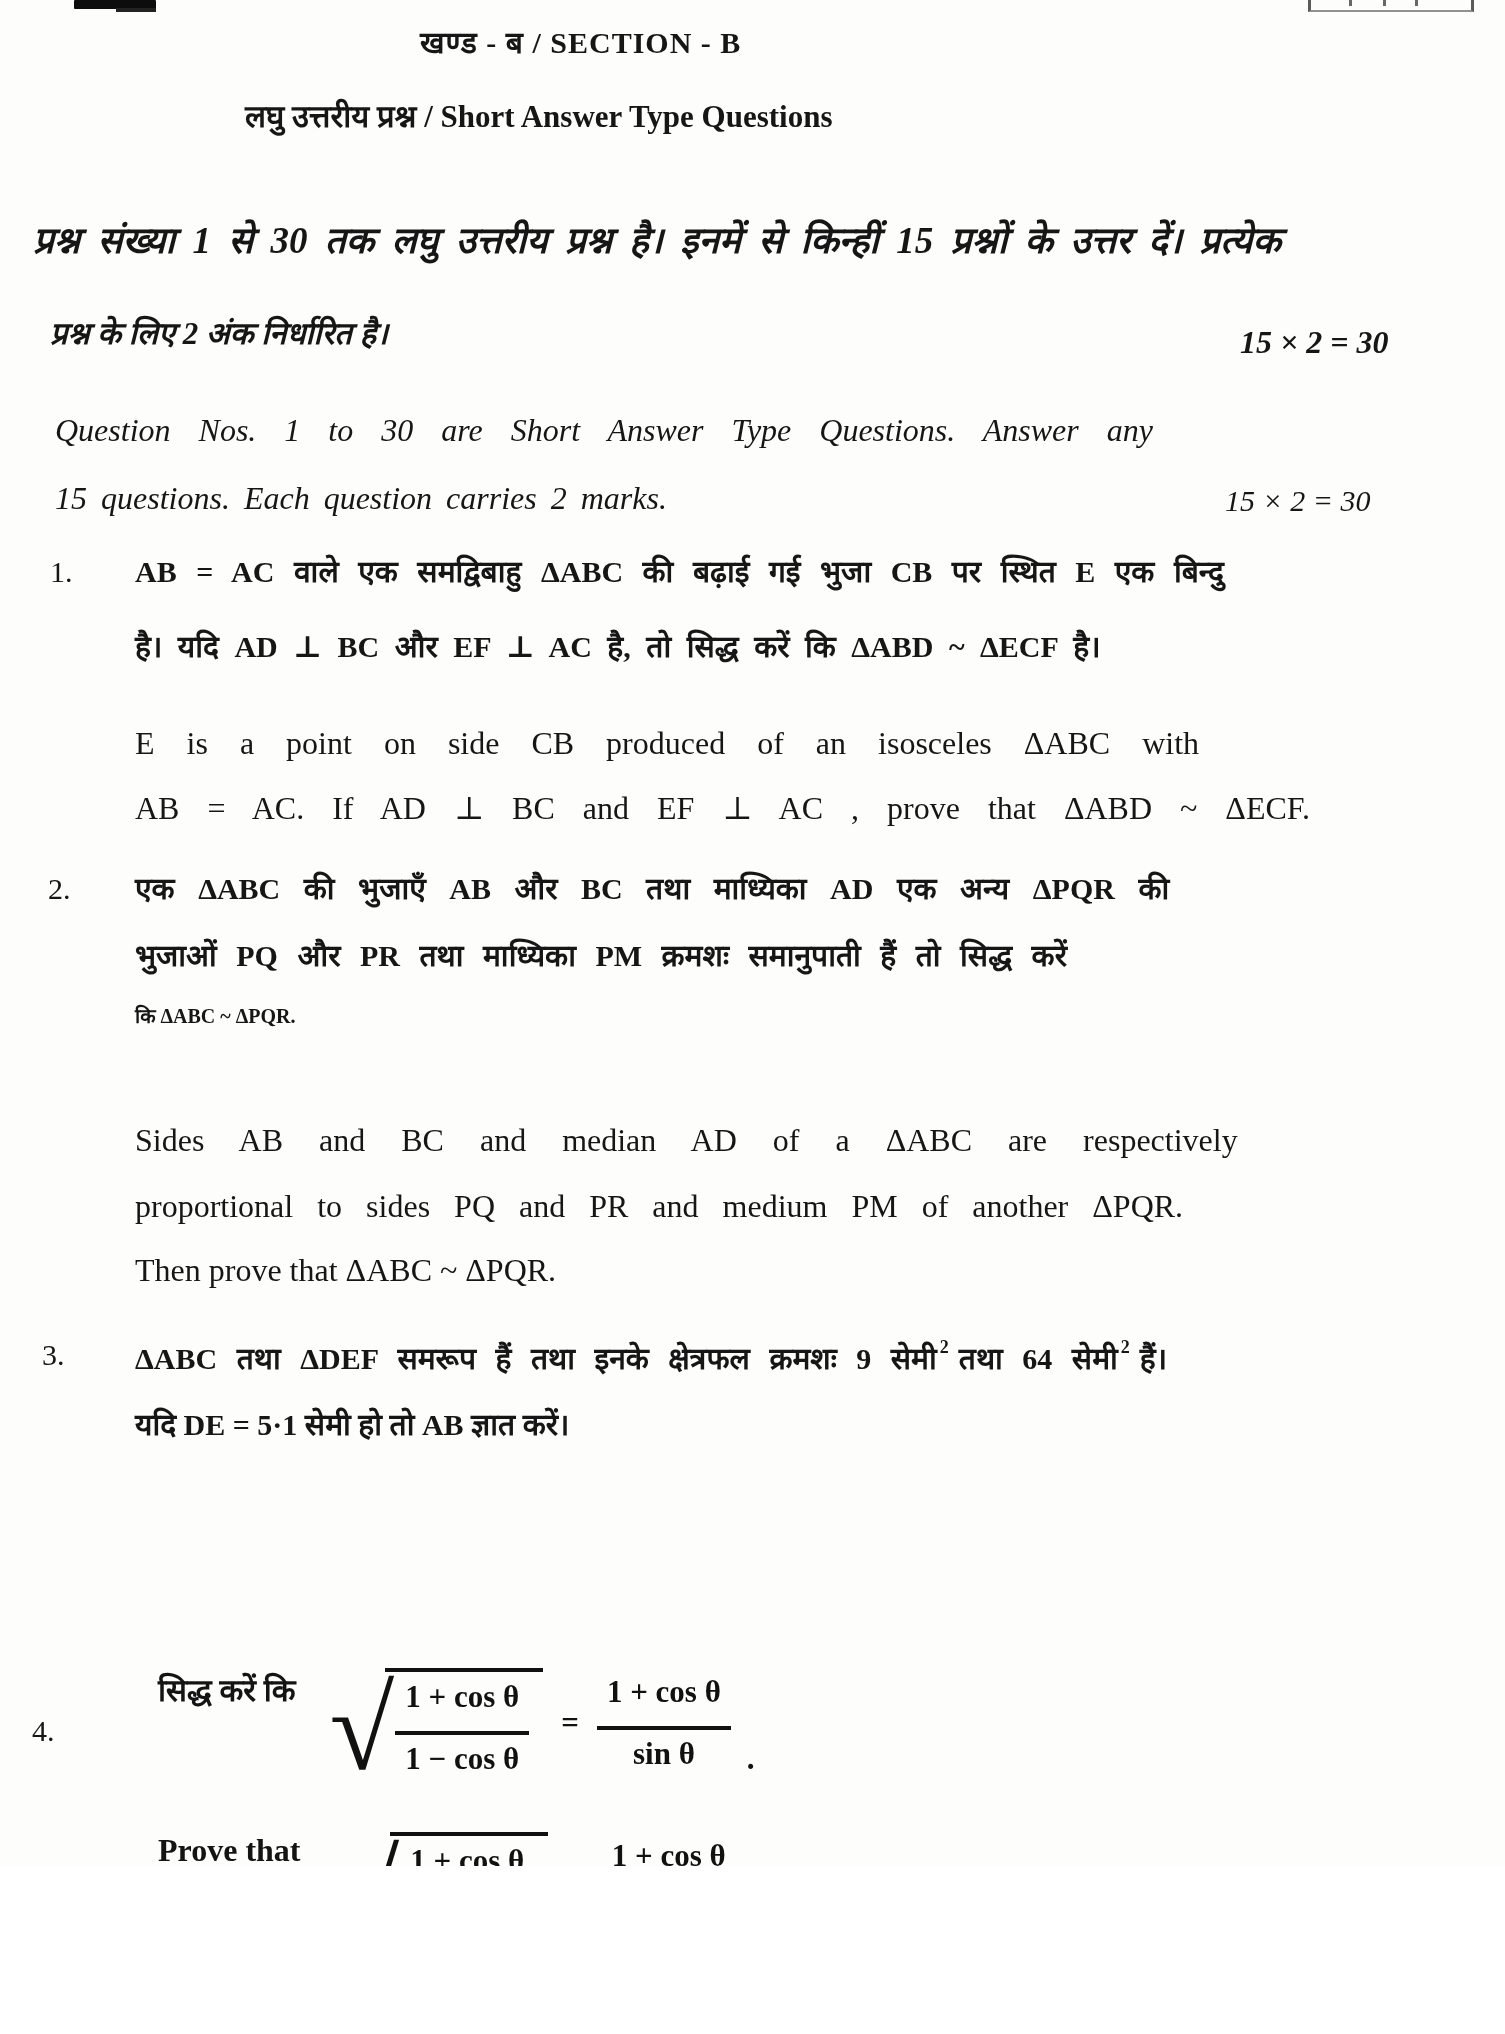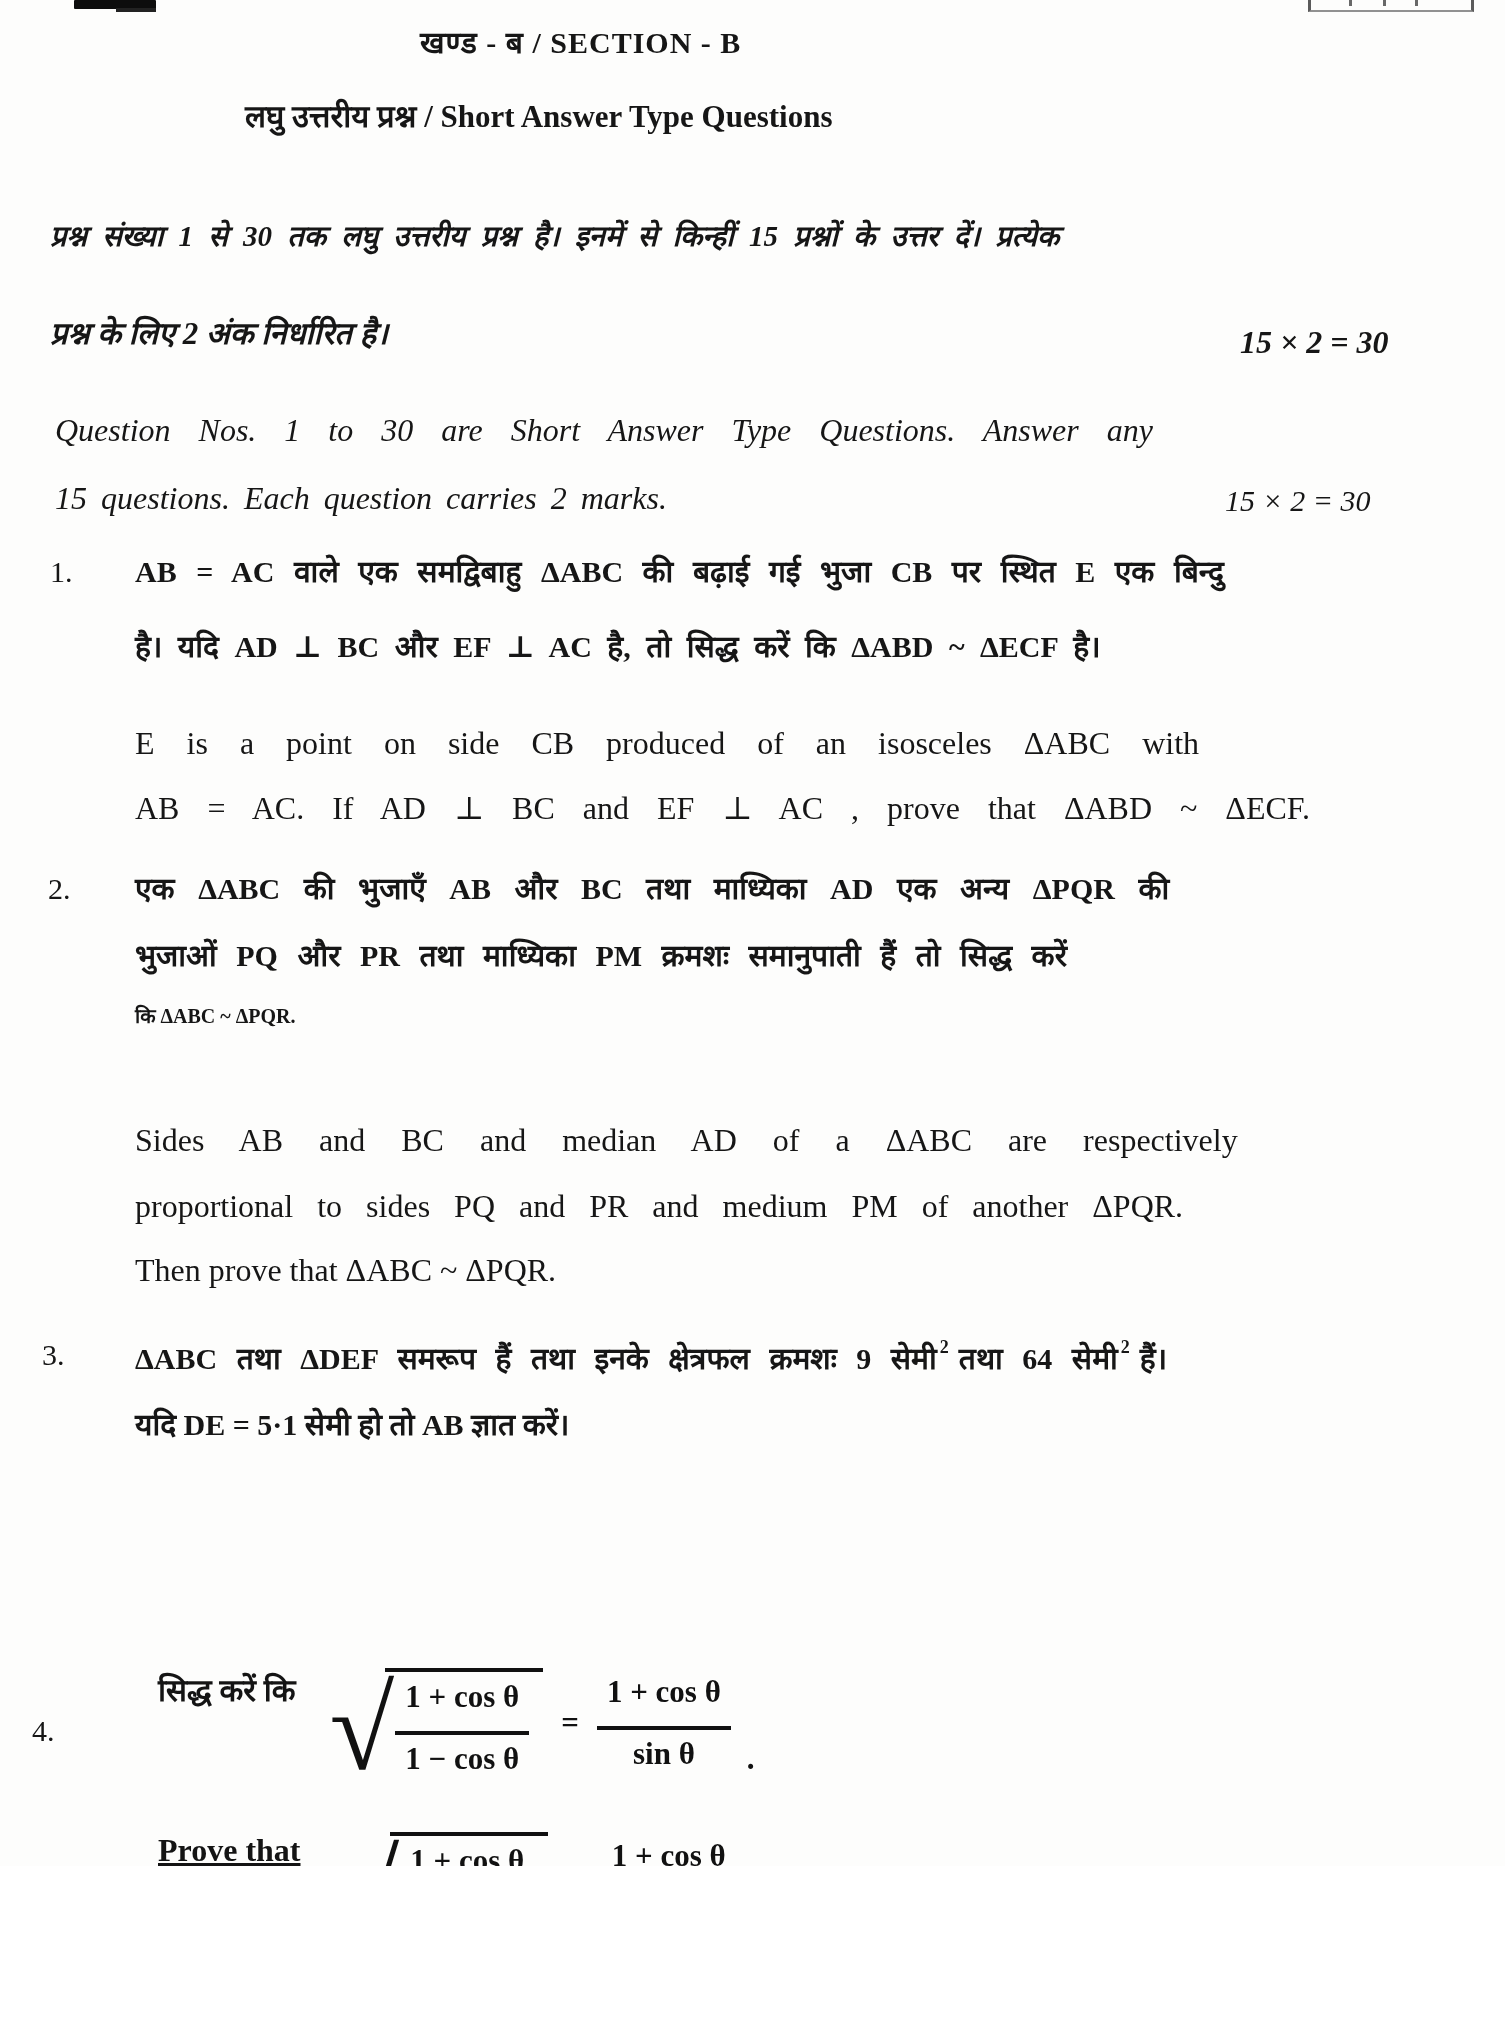--- a/index.html
+++ b/index.html
@@ -29,21 +29,21 @@
   .bar-left  { position:absolute; left:74px; top:0; width:82px; height:9px; background:#0d0d0d; border-radius:1px; }
   .bar-notch { position:absolute; left:116px; top:8px; width:40px; height:4px; background:#222; }
   .frag-tr   { position:absolute; left:1308px; top:-6px; width:160px; height:16px;
                border-left:3px solid #333; border-right:3px solid #333; border-bottom:2px solid #777; opacity:.8; }
   .frag-tr i { position:absolute; top:2px; width:3px; height:10px; background:#444; display:block; }
 
   
   .formula-row { position:absolute; display:flex; align-items:flex-start; }
   .formula { display:inline-flex; align-items:center; font-weight:700; font-size:31px; color:#111; }
   .prefix-hi { font-weight:700; font-size:31px; margin-right:34px; }
-  .prefix-en { font-weight:700; font-size:32px; margin-right:34px;text-decoration:underline; }
+  .prefix-en { font-weight:700; font-size:32px; margin-right:34px; }
   .sqrt { display:inline-flex; align-items:flex-end; }
   .rad  { font-size:118px; line-height:0.80; font-weight:400; margin-right:-9px; }
   .sqrt-inner { border-top:4px solid #111; padding:7px 14px 0 10px; }
   .frac { display:inline-flex; flex-direction:column; align-items:center; text-align:center; }
   .frac .num { padding:0 10px 16px; border-bottom:4px solid #111; }
   .frac .den { padding-top:6px; }
   .eq { margin:0 18px; }
   .fperiod { margin-left:16px; align-self:flex-end; font-weight:700; }
 
   
@@ -63,21 +63,21 @@
   <div class="bar-notch"></div>
   <div class="frag-tr">
     <i style="left:38px"></i>
       <i style="left:72px"></i>
       <i style="left:104px"></i>
   </div>
 
   <div class="line hi" style="left:420px; top:24px; font-size:30px; letter-spacing:1px;">खण्ड - ब / SECTION - B</div>
   <div class="line hi" style="left:245px; top:98px; font-size:31px;">लघु उत्तरीय प्रश्न / Short Answer Type Questions</div>
 
-  <div class="line hi-it ws8" style="left:50px; top:218px; font-size:29px;">प्रश्न संख्या 1 से 30 तक लघु उत्तरीय प्रश्न है। इनमें से किन्हीं 15 प्रश्नों के उत्तर दें। प्रत्येक</div>
+  <div class="line hi-it ws8" style="left:33px; top:218px; font-size:37px;">प्रश्न संख्या 1 से 30 तक लघु उत्तरीय प्रश्न है। इनमें से किन्हीं 15 प्रश्नों के उत्तर दें। प्रत्येक</div>
   <div class="line hi-it" style="left:50px; top:315px; font-size:31px;">प्रश्न के लिए 2 अंक निर्धारित है।</div>
   <div class="line hi-it" style="left:1240px; top:322px; font-size:32px;">15 × 2 = 30</div>
 
   <div class="line en-it ws20" style="left:55px; top:410px; font-size:32px;">Question Nos. 1 to 30 are Short Answer Type Questions. Answer any</div>
   <div class="line en-it ws6" style="left:55px; top:478px; font-size:32px;">15 questions. Each question carries 2 marks.</div>
   <div class="line en-it" style="left:1225px; top:482px; font-size:30px;">15 × 2 = 30</div>
 
   <div class="line en" style="left:50px; top:553px; font-size:30px;">1.</div>
   <div class="line hi ws12" style="left:135px; top:553px; font-size:30px;">AB = AC वाले एक समद्विबाहु ΔABC की बढ़ाई गई भुजा CB पर स्थित E एक बिन्दु</div>
   <div class="line hi ws8" style="left:135px; top:628px; font-size:30px;">है। यदि AD ⊥ BC और EF ⊥ AC है, तो सिद्ध करें कि ΔABD ~ ΔECF है।</div>

